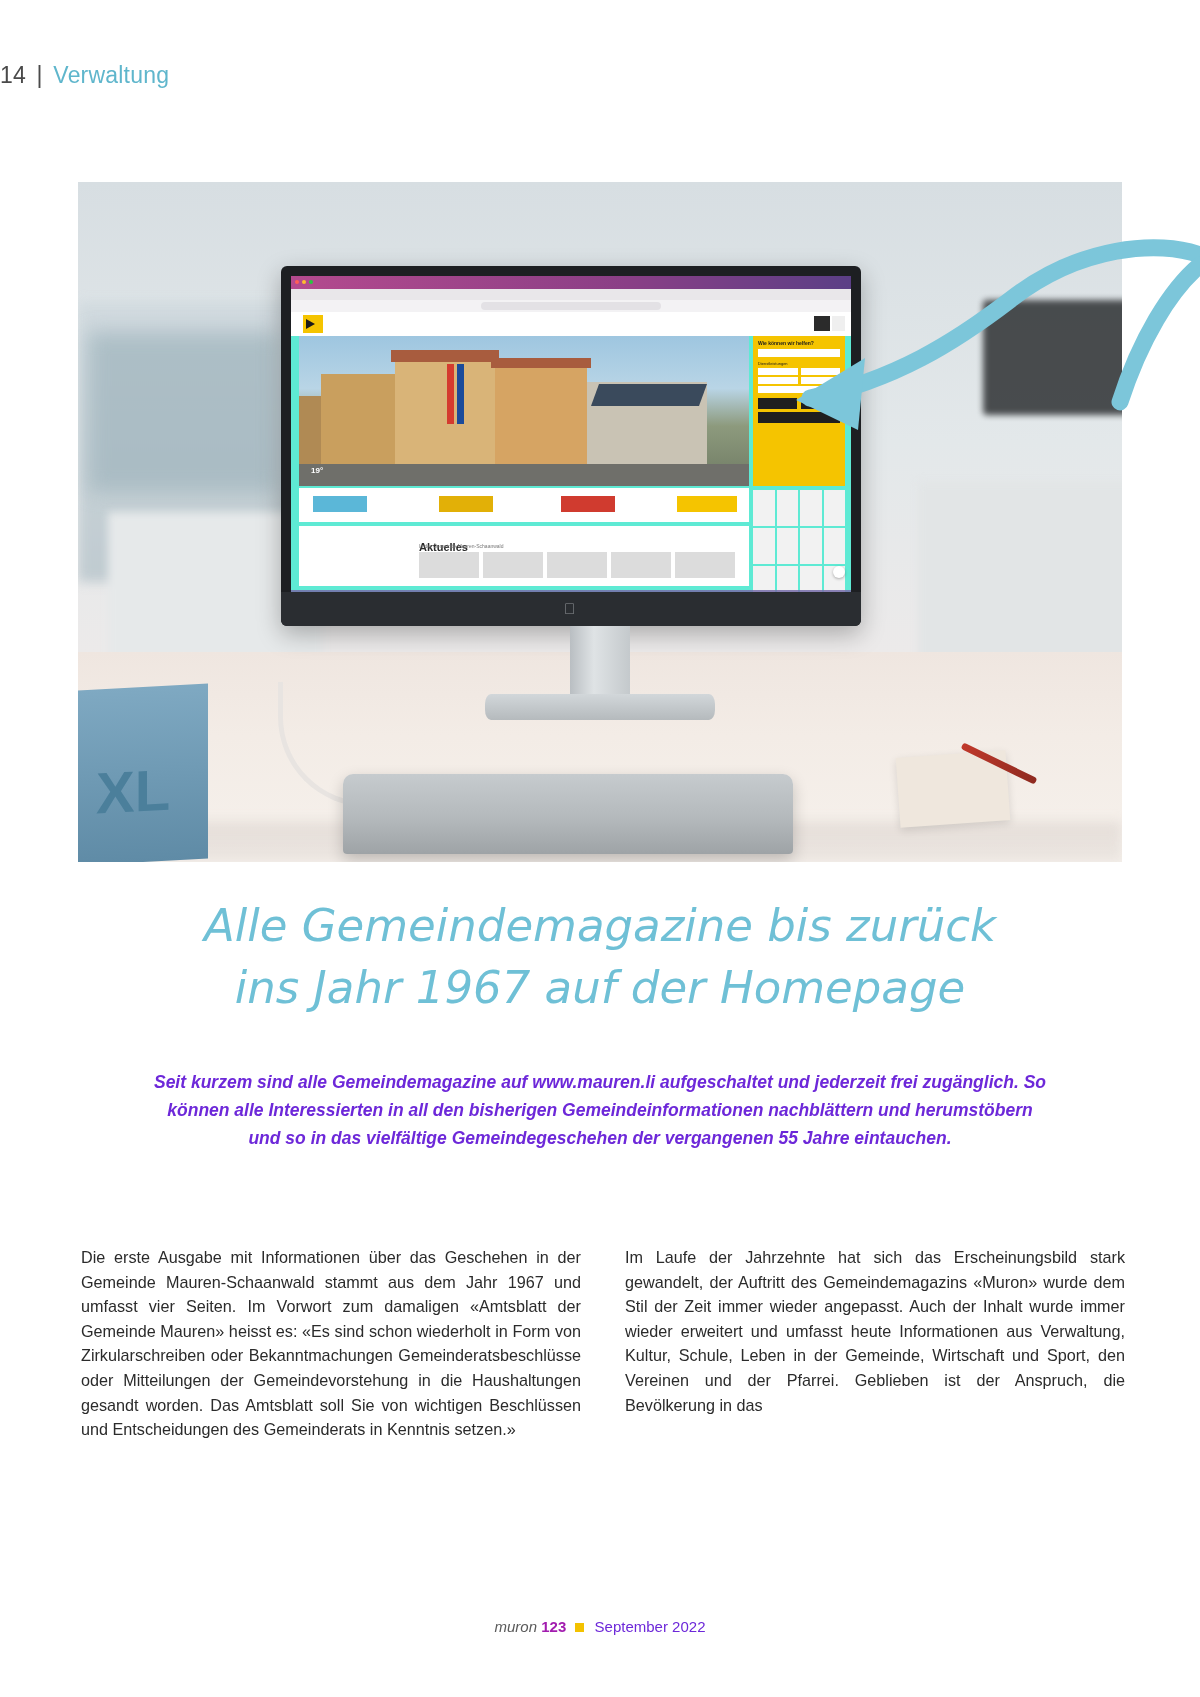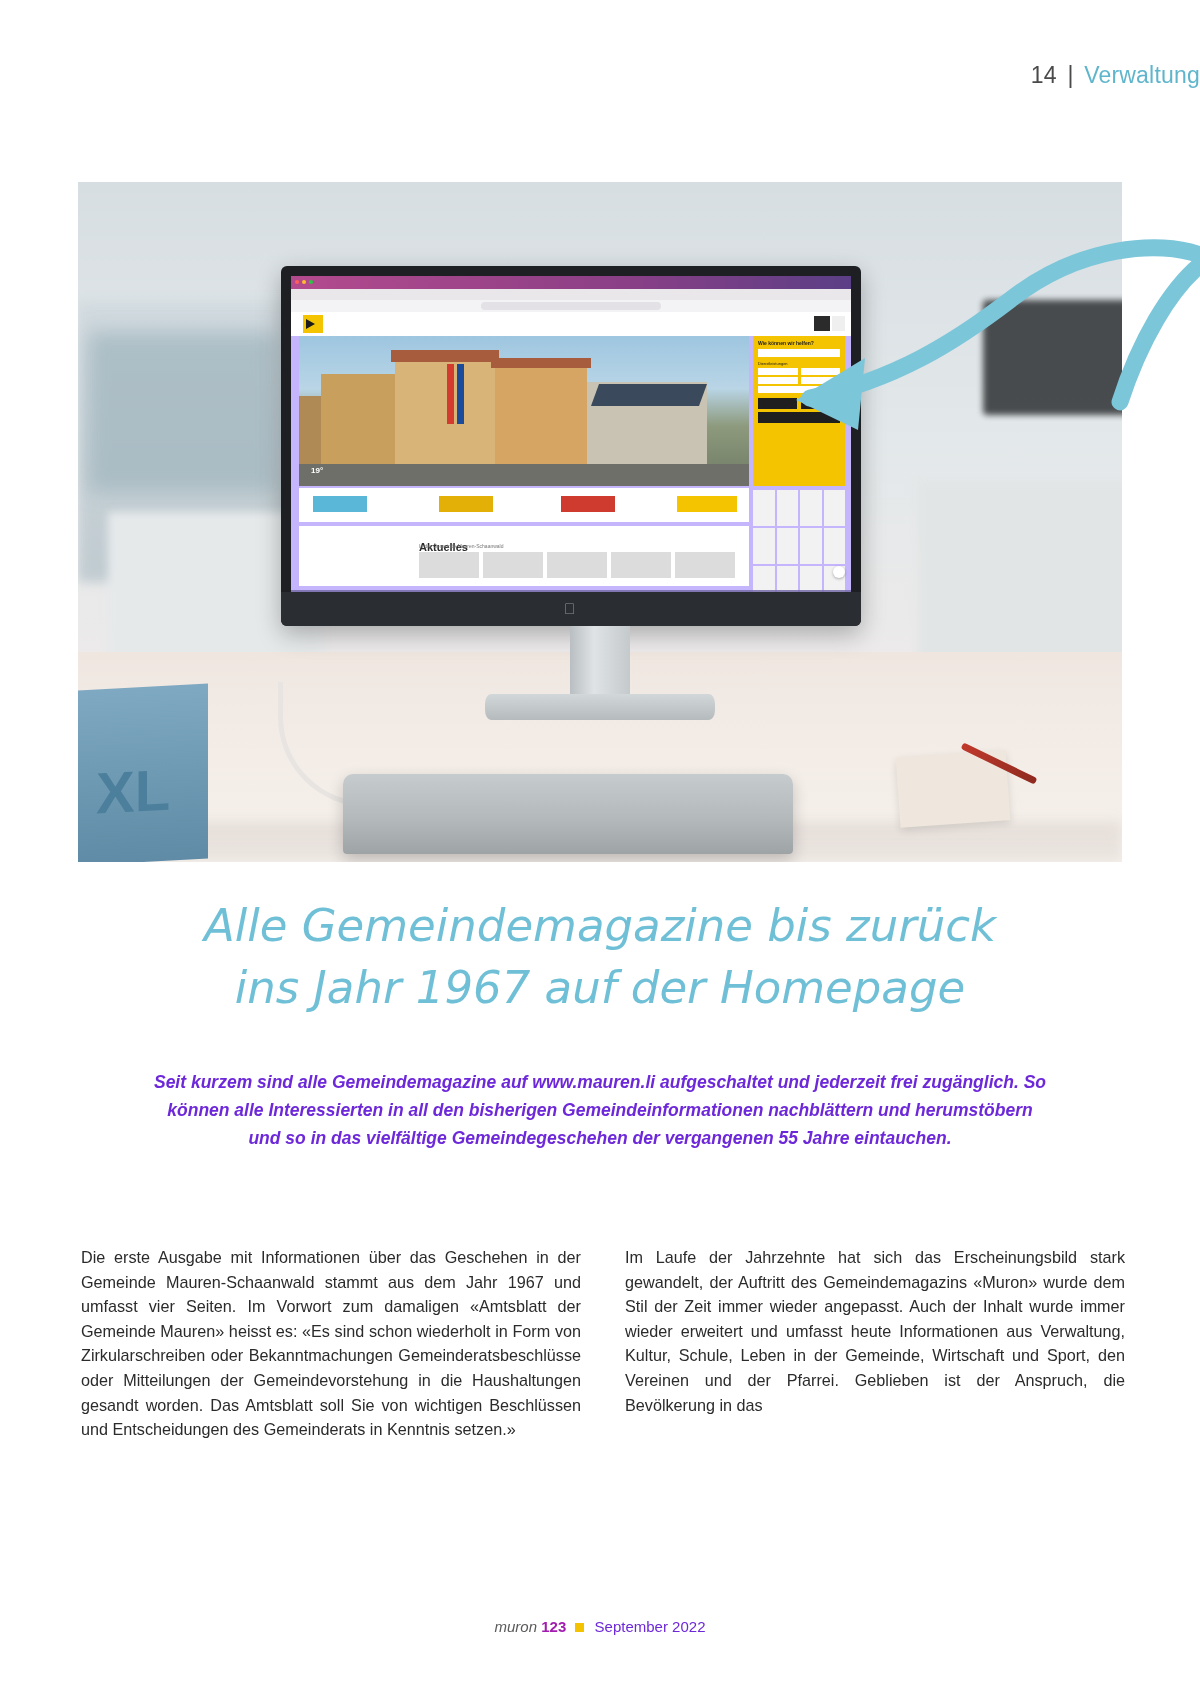--- a/index.html
+++ b/index.html
@@ -15,21 +15,21 @@
     color: #2b2b2b;
     overflow: hidden;
   }
 
   
   .page-header {
     position: absolute;
     top: 62px;
     left: 0;
     width: 1200px;
-    text-align: right;
+    text-align: left;
     font-size: 23px;
     letter-spacing: 0.2px;
   }
   .page-header .pagenum { color: #4a4a4a; }
   .page-header .sep { color: #4a4a4a; padding: 0 4px; }
   .page-header .section { color: #5fb6cc; }
 
   
   .hero {
     position: absolute;
@@ -80,21 +80,21 @@
 
   
   .monitor {
     position: absolute; left: 203px; top: 84px; width: 580px; height: 360px;
     background: #1d1f22;
     border-radius: 6px;
     box-shadow: 0 8px 24px rgba(0,0,0,.28);
   }
   .monitor-screen {
     position: absolute; left: 10px; top: 10px; width: 560px; height: 336px;
-    background: #c4b5fd;
+    background: #5eead4;
     overflow: hidden;
   }
   .monitor-chin {
     position: absolute; left: 0; bottom: 0; width: 580px; height: 34px;
     background: #2a2d31; border-radius: 0 0 6px 6px;
   }
   .apple-logo {
     position: absolute; left: 50%; bottom: 8px; transform: translateX(-50%);
     width: 14px; height: 17px; color: #8d9195; font-size: 15px; line-height: 15px;
   }

